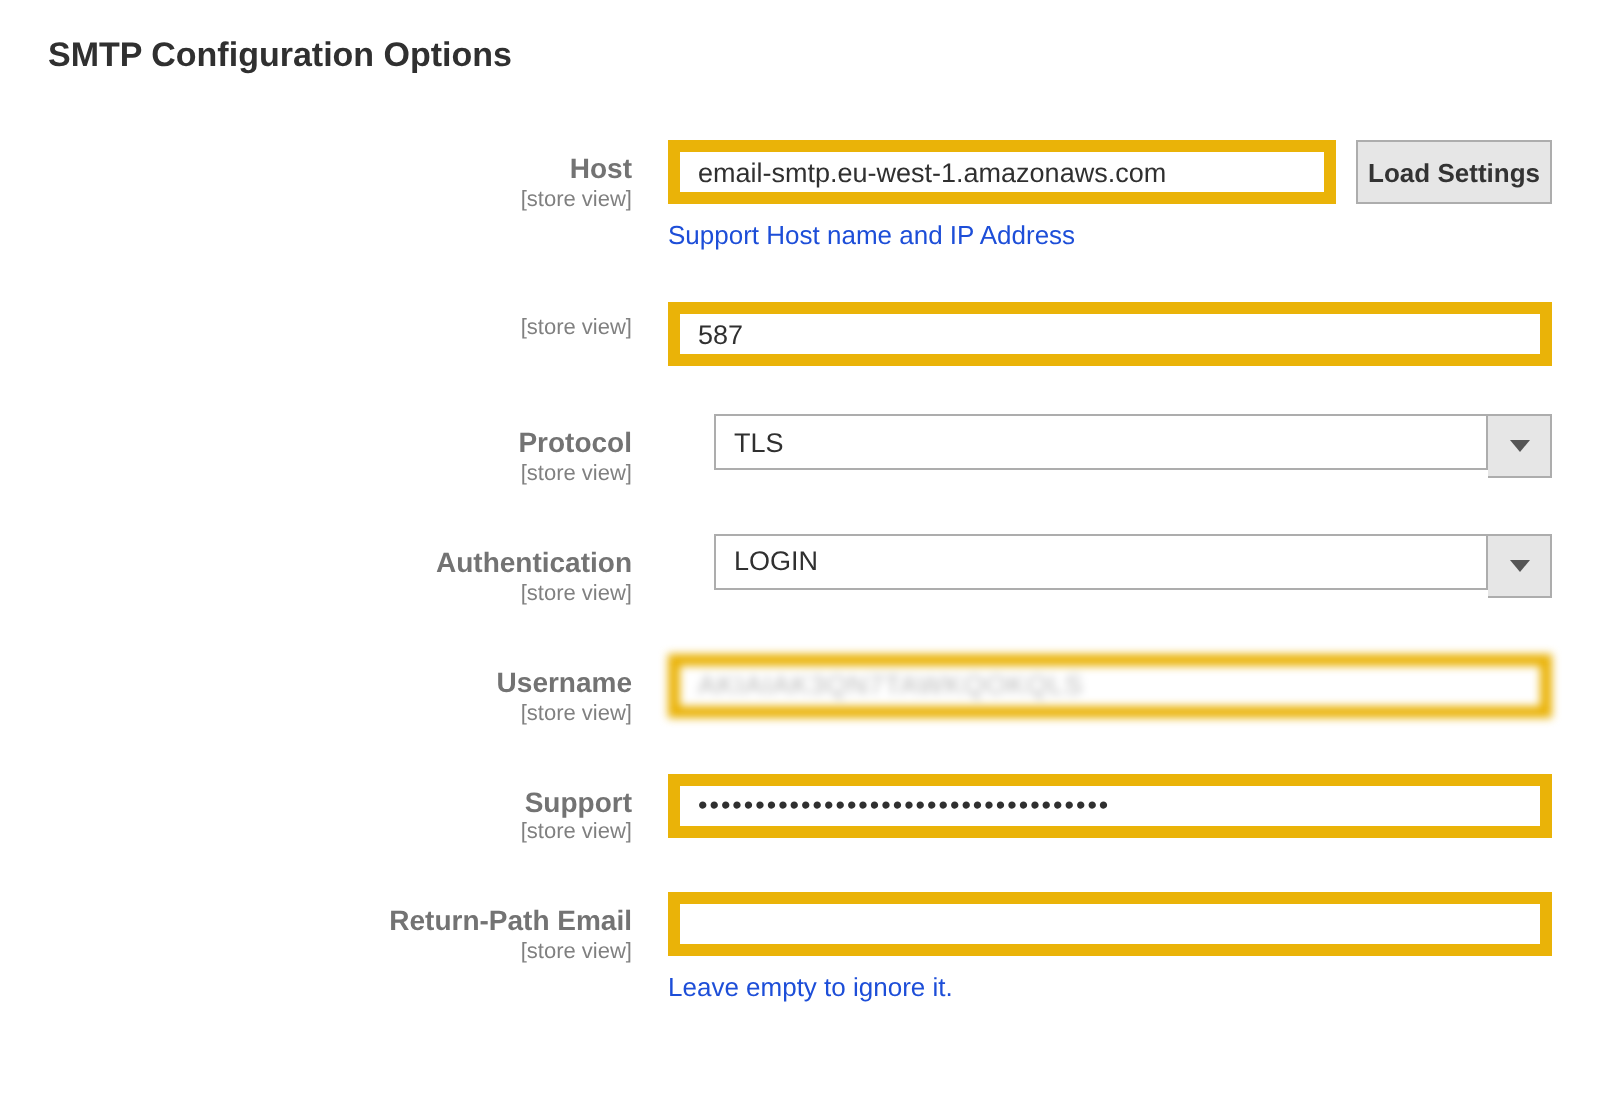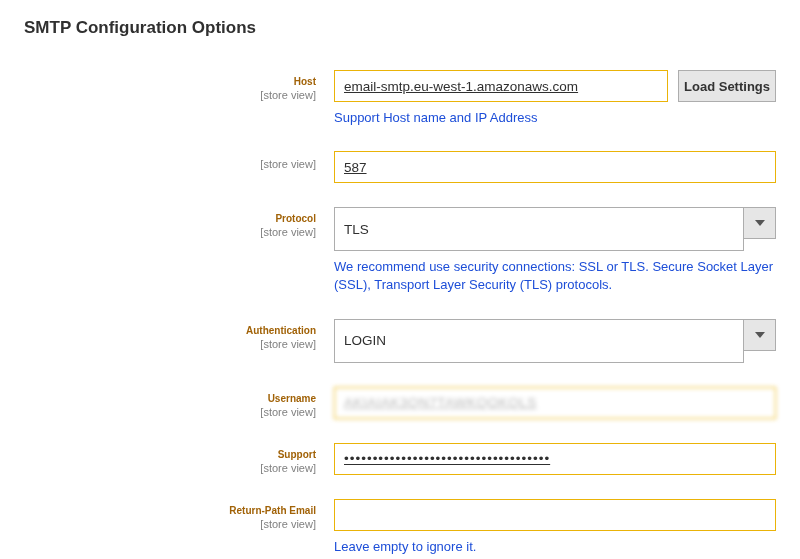--- a/index.html
+++ b/index.html
@@ -24,22 +24,22 @@
     align-items: flex-start;
     margin-bottom: 8px;
   }
   .label-col {
     width: 310px;
     text-align: right;
     padding-right: 18px;
     padding-top: 6px;
   }
   .label-main {
-    font-size: 10px;
-    color: #a16207;
+    font-size: 14px;
+    color: #737373;
     font-weight: 600;
     line-height: 1.2;
   }
   .label-scope {
     font-size: 11px;
     color: #808080;
     margin-top: 1px;
   }
   .field-col {
     flex: 1;
@@ -50,23 +50,22 @@
     display: flex;
     align-items: stretch;
     gap: 10px;
   }
   .text-input {
     flex: 1;
     height: 32px;
     padding: 0 9px;
     font-size: 13.5px;
     color: #303030;
-    border: 1px solid #eab308;
+    border: 6px solid #eab308;
     background: #fff;
-    text-decoration: underline;
   }
   .text-input.blurred {
     color: #b8b8b8;
     filter: blur(2px);
     letter-spacing: 0.5px;
   }
   .text-input[type="password"] {
     letter-spacing: 1px;
   }
   .btn {
@@ -79,28 +78,29 @@
     cursor: pointer;
     font-weight: 600;
   }
   .select-wrap {
     position: relative;
     flex: 1;
     display: flex;
   }
   .select-value {
     flex: 1;
-    height: 44px;
+    height: 28px;
     padding: 0 9px;
     font-size: 13.5px;
     color: #303030;
     border: 1px solid #adadad;
     background: #fff;
     display: flex;
     align-items: center;
+    margin-left: 23px;
   }
   .select-caret {
     width: 32px;
     height: 32px;
     border: 1px solid #adadad;
     border-left: none;
     background: #e6e6e6;
     display: flex;
     align-items: center;
     justify-content: center;
@@ -161,21 +161,20 @@
         <div class="field-inner">
           <div class="select-wrap">
             <div class="select-value">TLS</div>
             <div class="select-caret">
               <svg viewBox="0 0 10 6">
                   <path d="M0 0 L5 6 L10 0 Z" fill="#555"></path>
                 </svg>
             </div>
           </div>
         </div>
-        <div class="help">We recommend use security connections: SSL or TLS. Secure Socket Layer (SSL), Transport Layer Security (TLS) protocols.</div>
       </div>
     </div>
 
     <div class="group-gap"></div>
 
     <div class="row">
       <div class="label-col">
         <div class="label-main">Authentication</div>
         <div class="label-scope">[store view]</div>
       </div>

